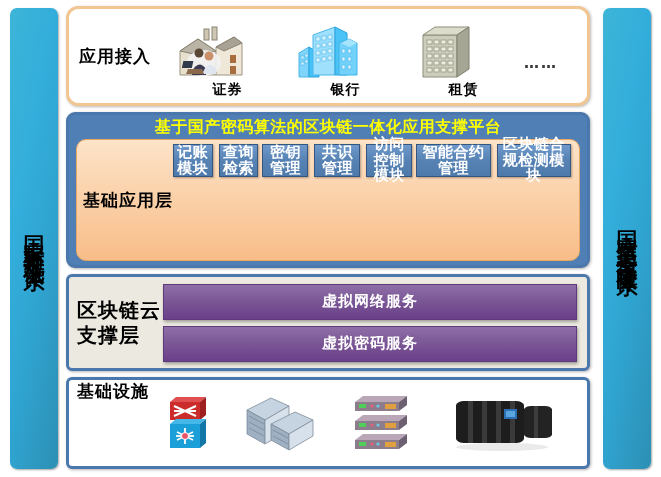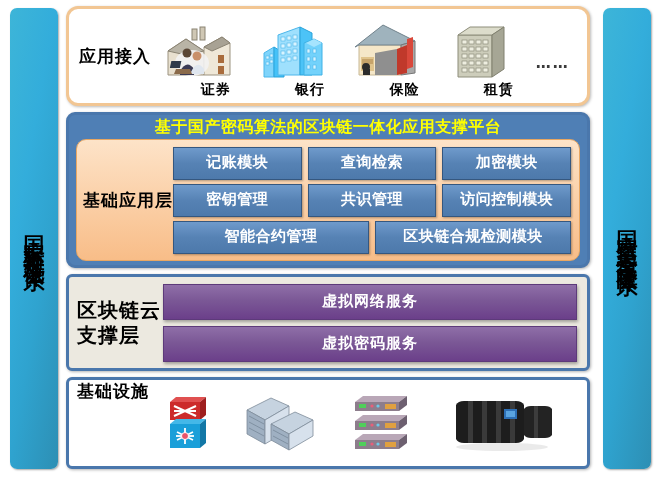--- a/index.html
+++ b/index.html
@@ -76,21 +76,21 @@
   .panel-base{
     margin:0 7px;
     border:1px solid #e8a763;
     border-radius:10px;
     background:linear-gradient(180deg,#fde3c8 0%,#fbd2ab 45%,#f8bd88 100%);
     height:122px;box-sizing:border-box;
     display:flex;align-items:center;
     padding:4px 8px 4px 6px;
   }
   .base-grid{
-    flex:1;display:flex;flex-direction:column;gap:4px;height:100%;
+    flex:1;display:flex;flex-direction:row;gap:4px;height:100%;
     justify-content:center;
   }
   .base-row{display:flex;gap:6px;height:33px;}
   .mod{
     background:linear-gradient(180deg,#6f9acb 0%,#5682b4 50%,#4d79ab 100%);
     border:1px solid #35577f;
     color:#ffffff;font-size:15px;font-weight:bold;
     display:flex;align-items:center;justify-content:center;text-align:center;
     line-height:1.05;letter-spacing:.5px;
     box-shadow:1px 1px 2px rgba(0,0,0,.3);
@@ -211,37 +211,20 @@
                 <rect x="47" y="34" width="3" height="4"></rect>
                   <rect x="53" y="34" width="3" height="4"></rect>
                 <rect x="47" y="42" width="3" height="4"></rect>
                   <rect x="53" y="42" width="3" height="4"></rect>
               </g>
             </svg>
           </div>
           <div class="cap">银行</div>
         </div>
 
-        <div class="app-item">
-          <div class="ico">
-            <svg width="68" height="56" viewBox="0 0 68 56">
-              <polygon points="6,22 6,52 48,52 48,22" fill="#f5e7c8" stroke="#c8b894" stroke-width="1"></polygon>
-              <polygon points="2,24 30,2 62,18 48,22 6,22" fill="#9fb3bd" stroke="#70828c" stroke-width="1"></polygon>
-              <polygon points="48,22 62,18 62,50 48,52" fill="#a9a9a9" stroke="#777" stroke-width="1"></polygon>
-              <polygon points="22,30 22,52 44,52 44,26" fill="#8f8f8f"></polygon>
-              <polygon points="44,26 54,22 54,50 44,52" fill="#c0392b"></polygon>
-              <polygon points="54,16 60,14 60,44 54,46" fill="#d9483b"></polygon>
-              <rect x="8" y="34" width="13" height="14" fill="#e0c48c"></rect>
-              <rect x="9" y="36" width="11" height="5" fill="#c6a36a"></rect>
-              <circle cx="13" cy="44" r="4" fill="#2c2c2c"></circle>
-              <rect x="10" y="46" width="7" height="6" fill="#2c2c2c"></rect>
-            </svg>
-          </div>
-          <div class="cap">保险</div>
-        </div>
 
         <div class="app-item">
           <div class="ico">
             <svg width="58" height="56" viewBox="0 0 58 56">
               <polygon points="6,12 6,54 40,54 40,12" fill="#cdcdbb" stroke="#8d8d7b" stroke-width="1"></polygon>
               <polygon points="6,12 18,4 52,4 40,12" fill="#dcdccb" stroke="#8d8d7b" stroke-width="1"></polygon>
               <polygon points="40,12 52,4 52,46 40,54" fill="#a6a695" stroke="#80806f" stroke-width="1"></polygon>
               <g fill="#eeeee0" stroke="#8d8d7b" stroke-width="0.7">
                 <rect x="10" y="17" width="5" height="4"></rect>
                   <rect x="17" y="17" width="5" height="4"></rect>
@@ -276,21 +259,20 @@
     <div class="panel-platform">
       <div class="platform-title">基于国产密码算法的区块链一体化应用支撑平台</div>
 
       <div class="panel-base">
         <div class="layer-label">基础应用层</div>
         <div class="base-grid">
 
           <div class="base-row">
             <div class="mod m1">记账模块</div>
             <div class="mod m1">查询检索</div>
-            <div class="mod m1">加密模块</div>
           </div>
 
           <div class="base-row">
             <div class="mod m1">密钥管理</div>
             <div class="mod m1">共识管理</div>
             <div class="mod m1">访问控制模块</div>
           </div>
 
           <div class="base-row">
             <div class="mod m2">智能合约管理</div>

